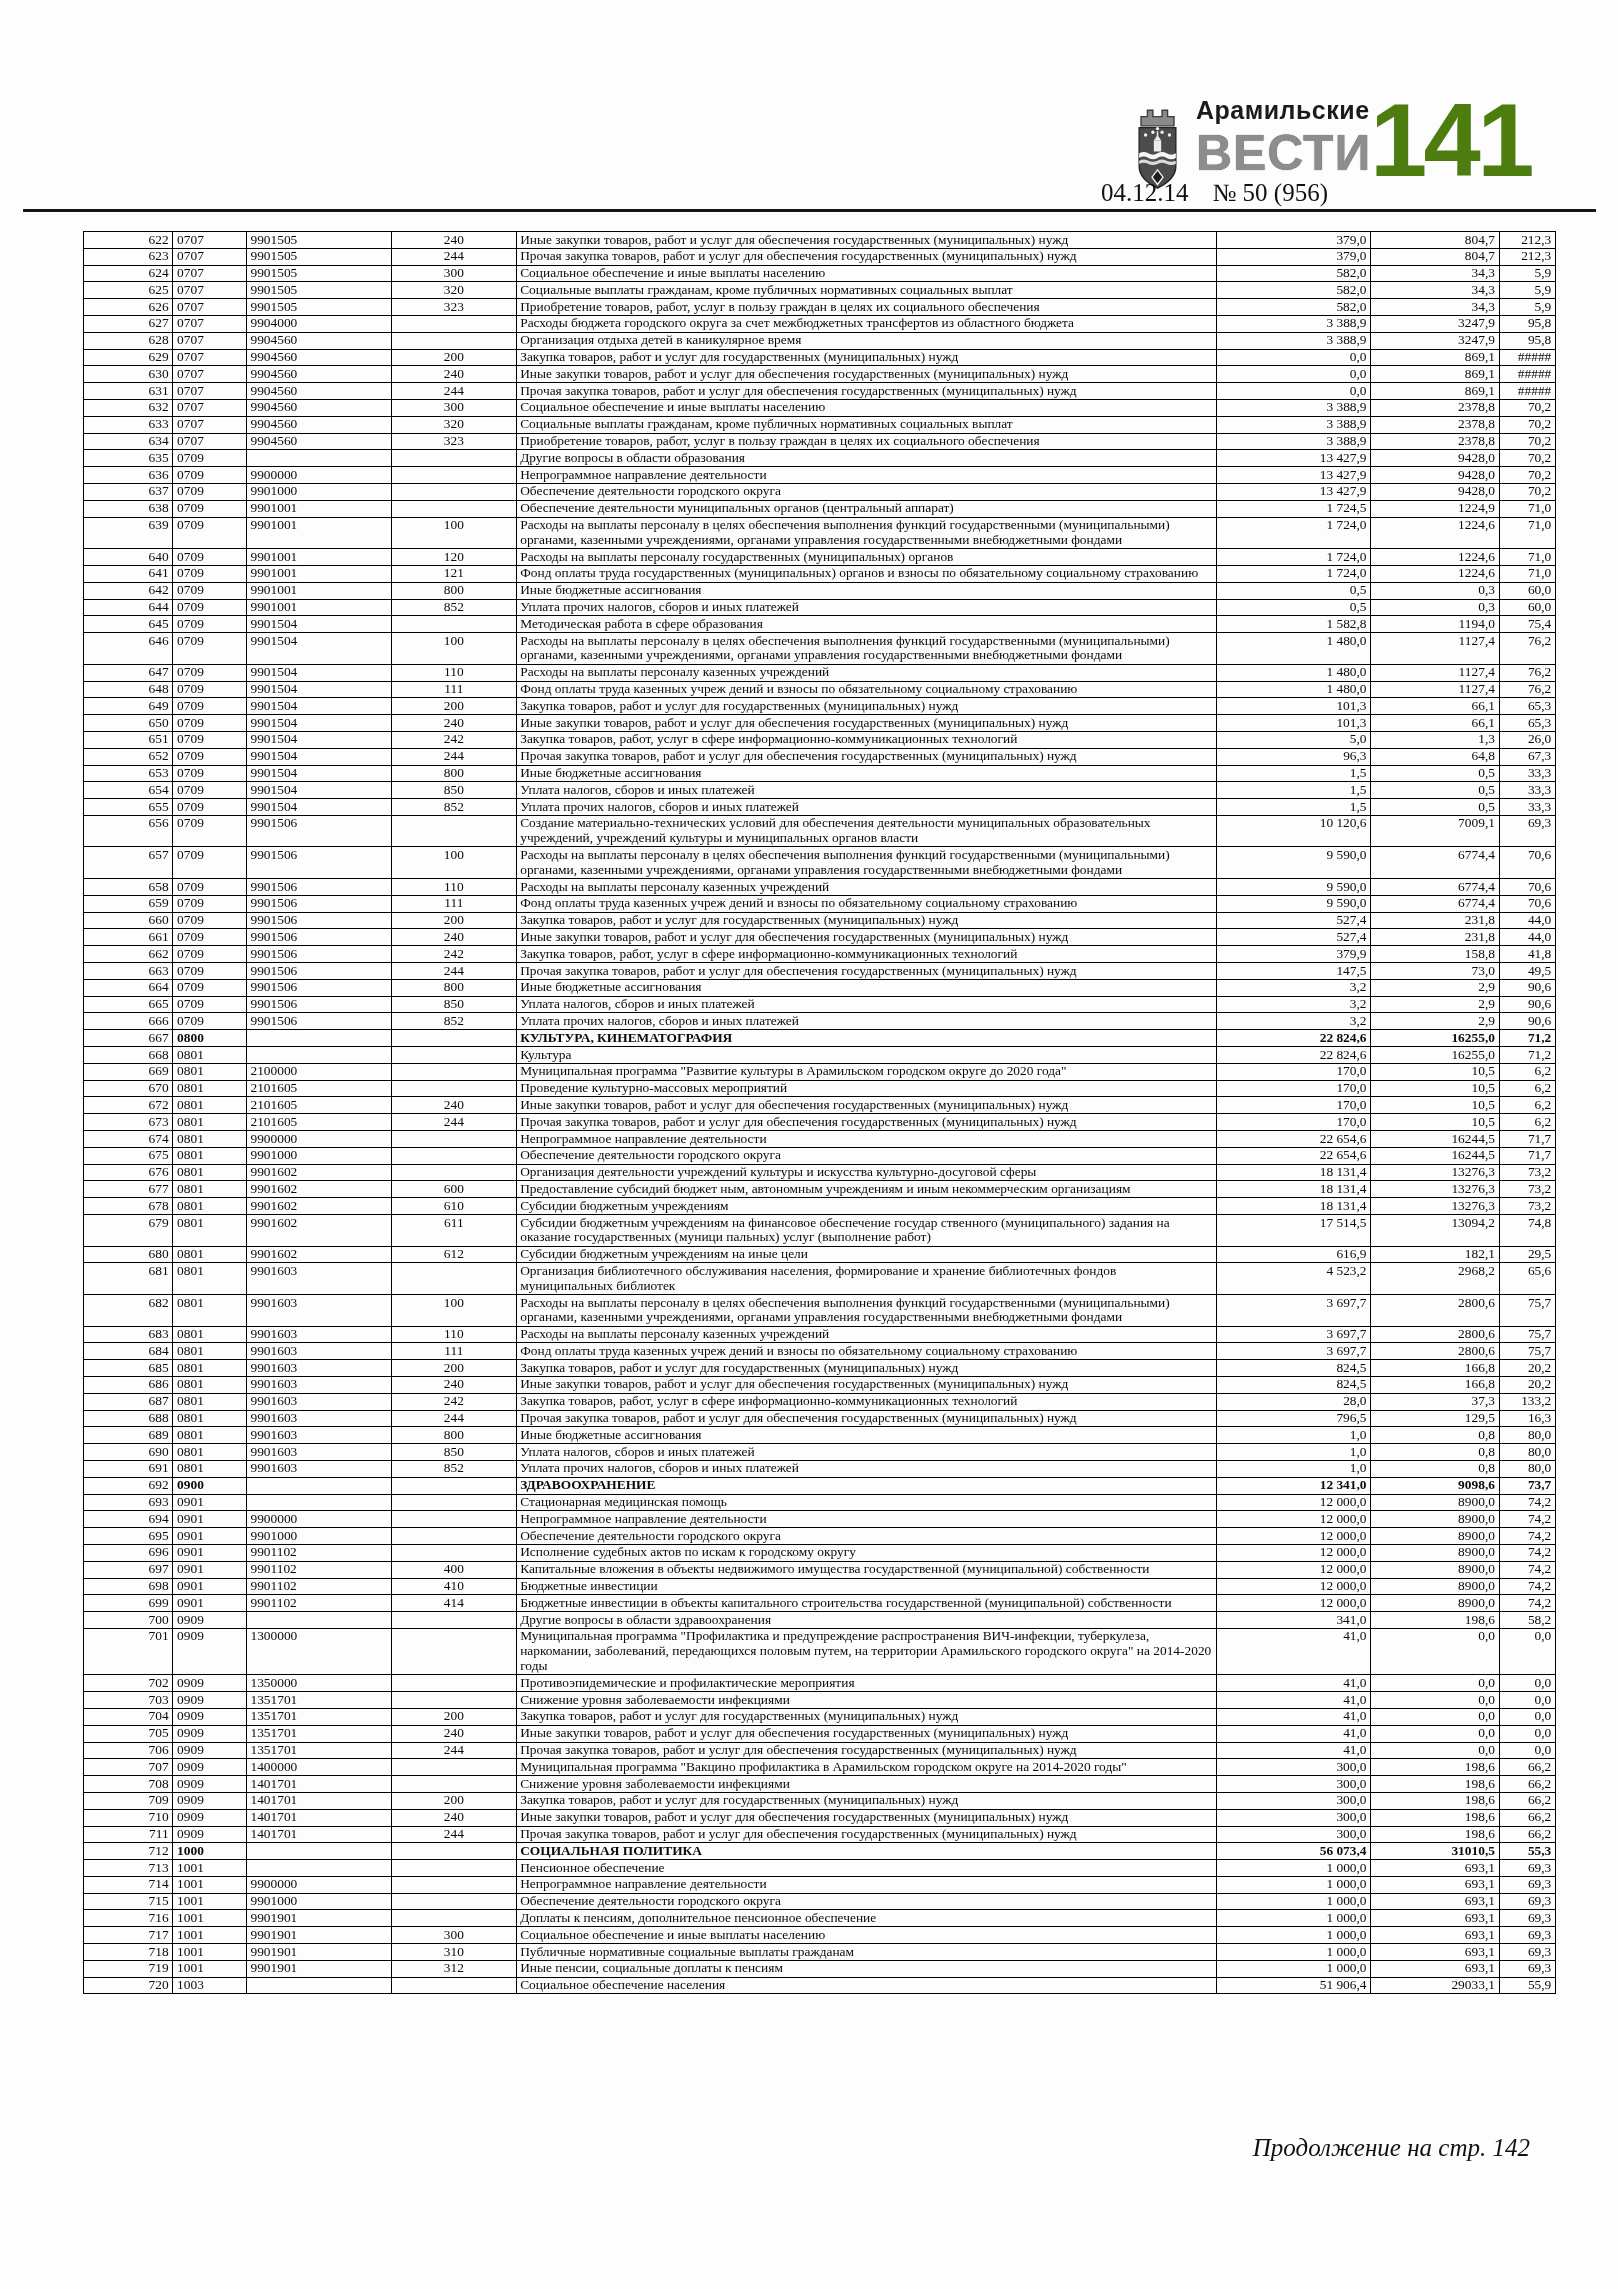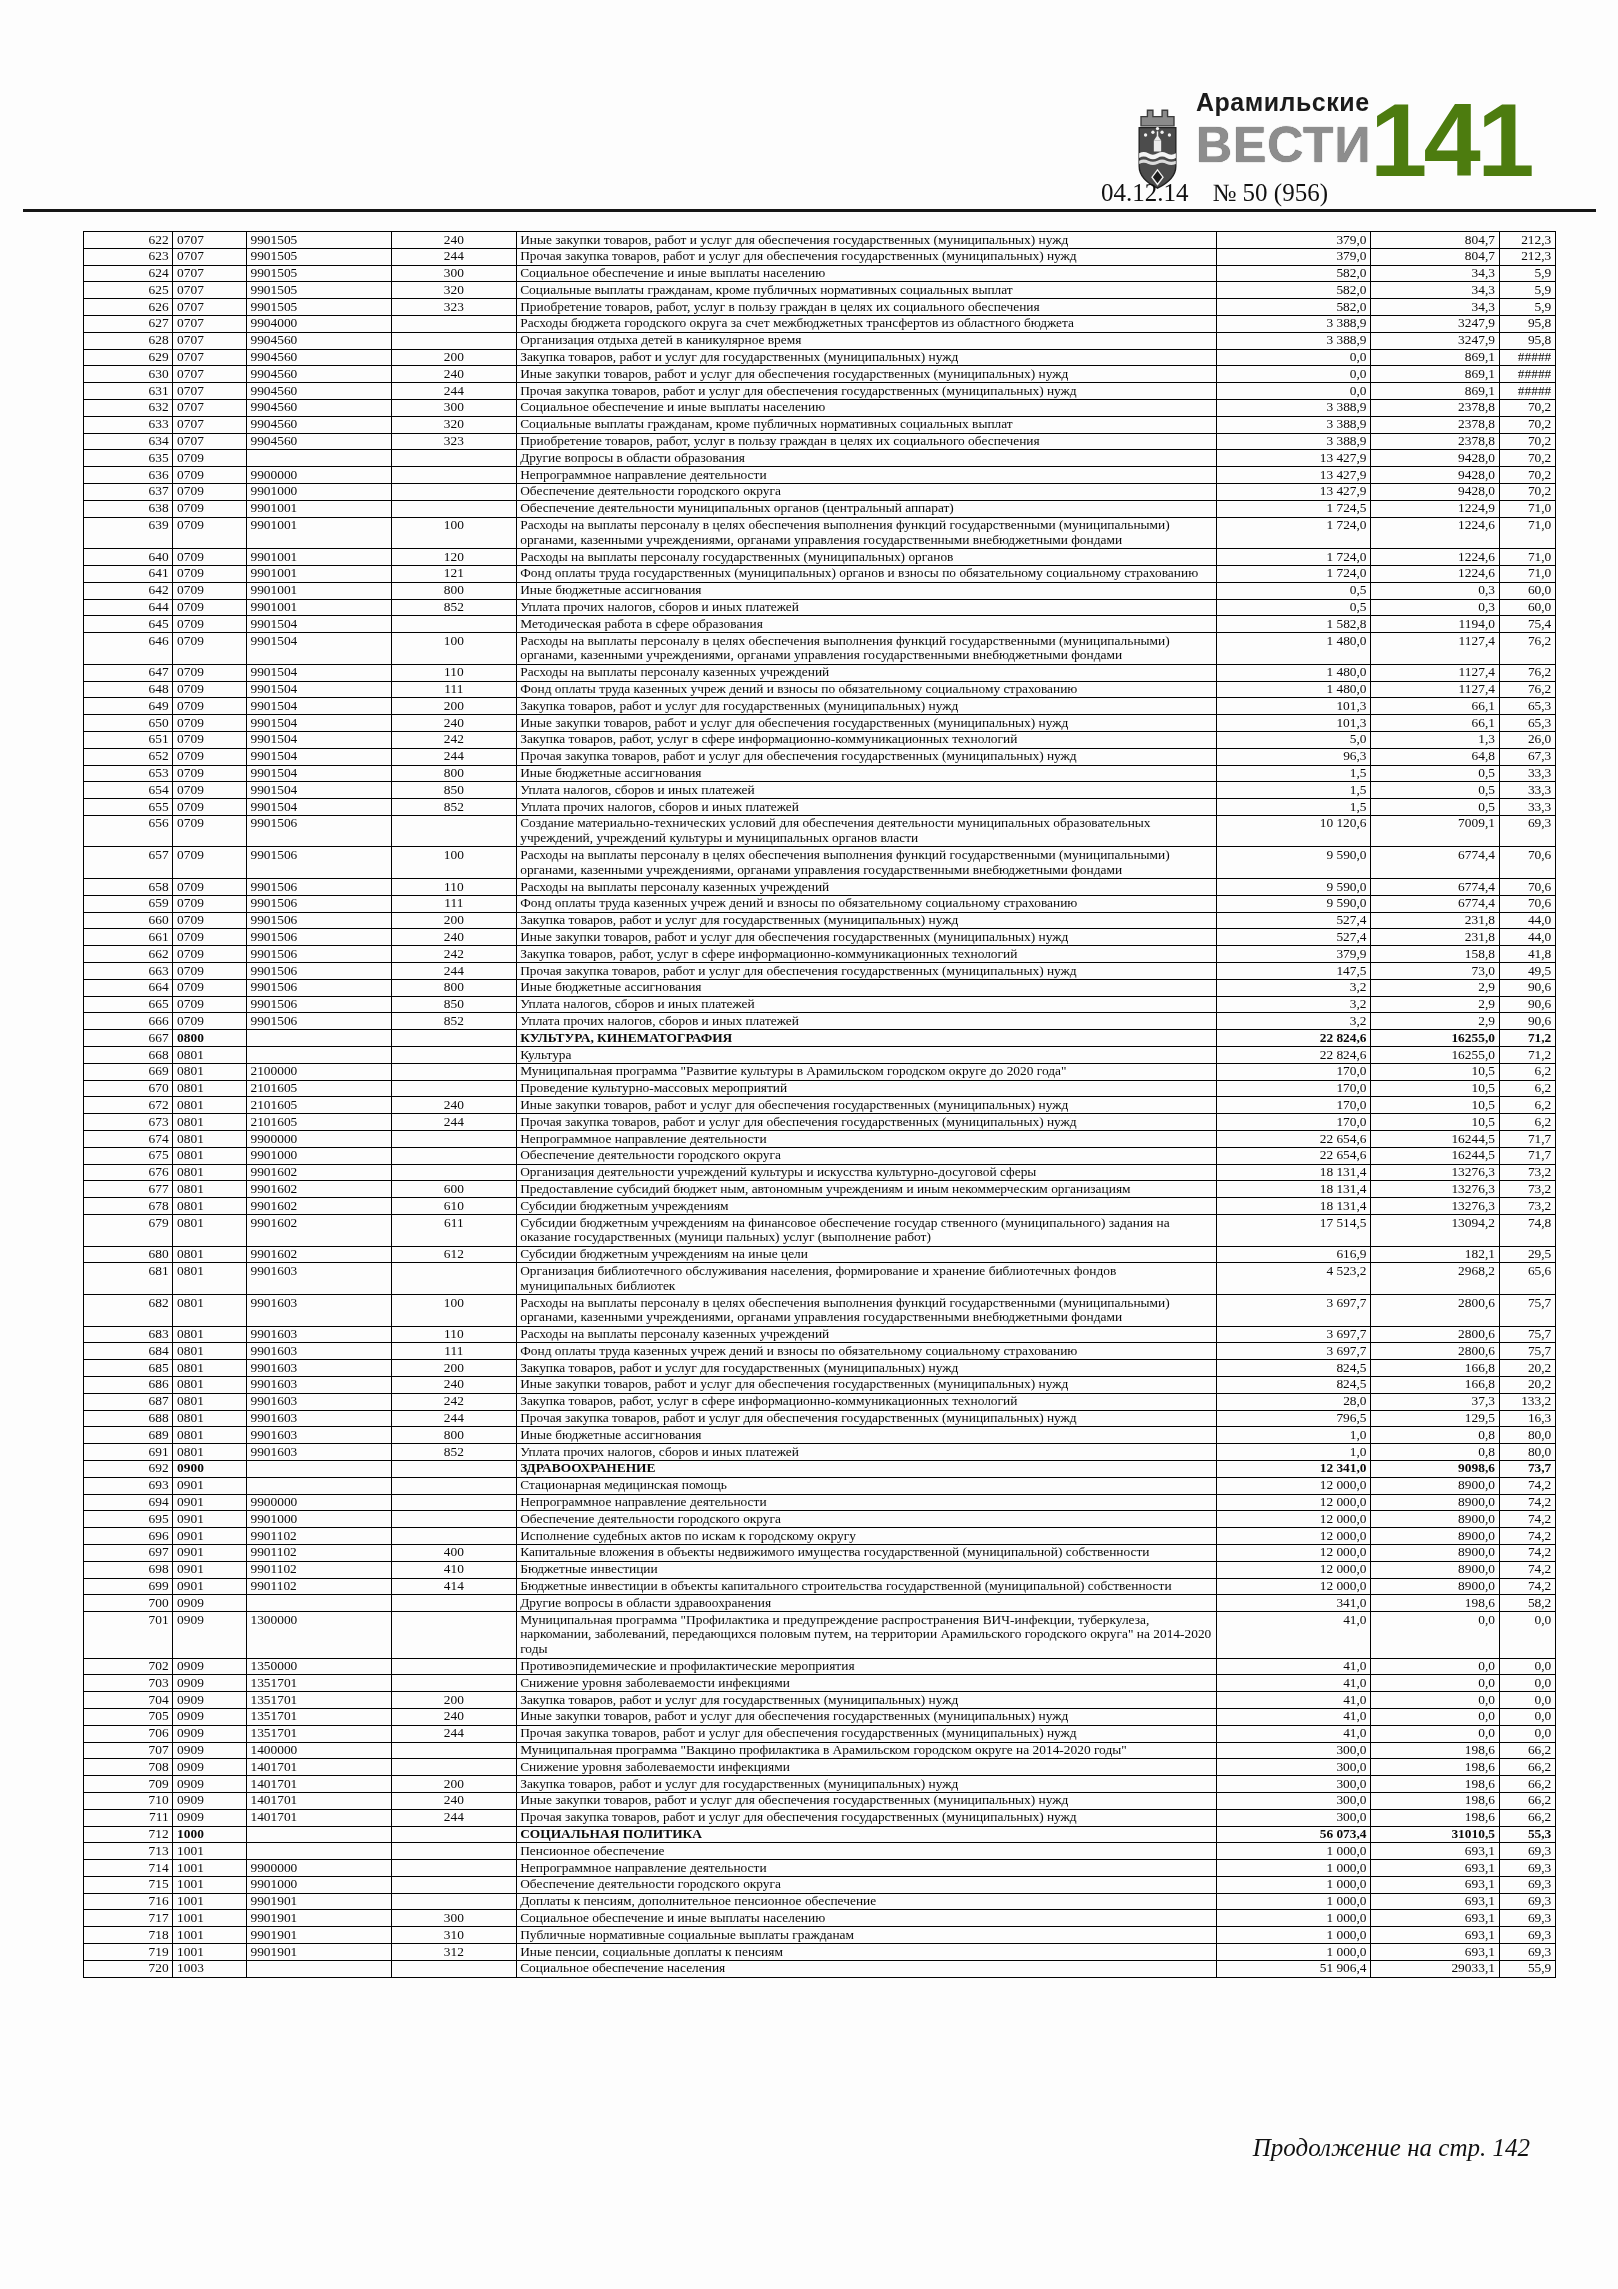--- a/index.html
+++ b/index.html
@@ -4,21 +4,21 @@
 <style>
   html,body{margin:0;padding:0;}
   body{
     width:1619px;height:2290px;position:relative;overflow:hidden;
     background:#fdfdfd;color:#0a0a0a;
     font-family:"Liberation Serif","DejaVu Serif",serif;
   }
   
   .masthead{position:absolute;top:0;left:0;width:100%;height:229px;}
   .coat{position:absolute;left:1130px;top:100px;width:55px;height:92px;}
-  .brand{position:absolute;left:1196px;top:90px;width:171px;text-align:center;
+  .brand{position:absolute;left:1196px;top:98px;width:171px;text-align:center;
          font-family:"Liberation Sans","DejaVu Sans",sans-serif;line-height:1;}
   .brand .top{font-size:25px;font-weight:700;letter-spacing:0.5px;color:#1b1b1b;}
   .brand .main{font-size:50px;font-weight:800;letter-spacing:0.9px;color:#8d8d8d;
                text-shadow:0 0 0.9px #3a3a3a;margin-top:5px;}
   .pageno{position:absolute;left:1370px;top:89px;width:166px;
           font-family:"Liberation Sans","DejaVu Sans",sans-serif;
           font-size:103px;font-weight:800;color:#4d7c0f;line-height:1;letter-spacing:-3.7px;}
   .issueline{position:absolute;left:1101px;top:179px;font-size:25px;color:#111;white-space:nowrap;}
   .issueline .no{margin-left:24px;}
   .rule{position:absolute;left:23px;top:209px;width:1573px;height:2.8px;background:#161616;}
@@ -747,20 +747,30 @@
     <td class="c-n">689</td>
     <td class="c-rz">0801</td>
     <td class="c-csr">9901603</td>
     <td class="c-vr">800</td>
     <td class="c-name">Иные бюджетные ассигнования</td>
     <td class="c-plan">1,0</td>
     <td class="c-fact">0,8</td>
     <td class="c-pct">80,0</td>
   </tr>
       <tr>
+    <td class="c-n">690</td>
+    <td class="c-rz">0801</td>
+    <td class="c-csr">9901603</td>
+    <td class="c-vr">850</td>
+    <td class="c-name">Уплата налогов, сборов и иных платежей</td>
+    <td class="c-plan">1,0</td>
+    <td class="c-fact">0,8</td>
+    <td class="c-pct">80,0</td>
+  </tr>
+      <tr>
     <td class="c-n">691</td>
     <td class="c-rz">0801</td>
     <td class="c-csr">9901603</td>
     <td class="c-vr">852</td>
     <td class="c-name">Уплата прочих налогов, сборов и иных платежей</td>
     <td class="c-plan">1,0</td>
     <td class="c-fact">0,8</td>
     <td class="c-pct">80,0</td>
   </tr>
       <tr class="section">

